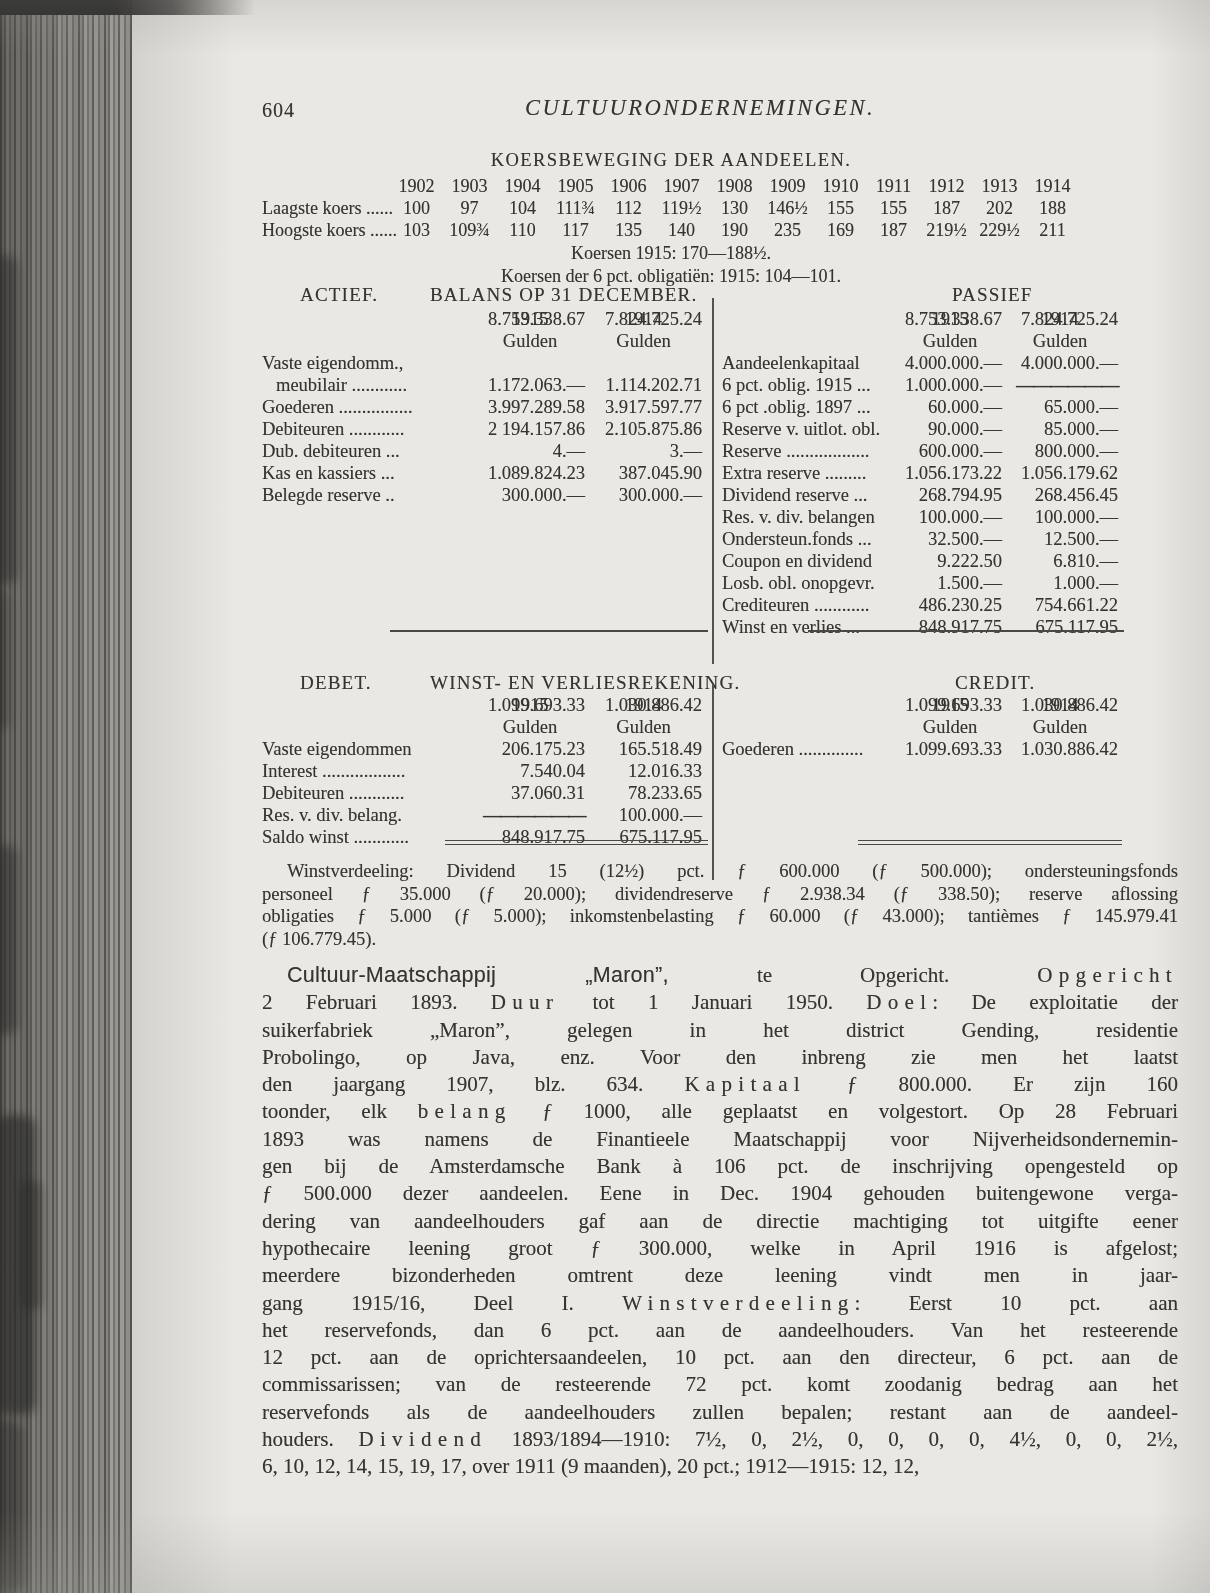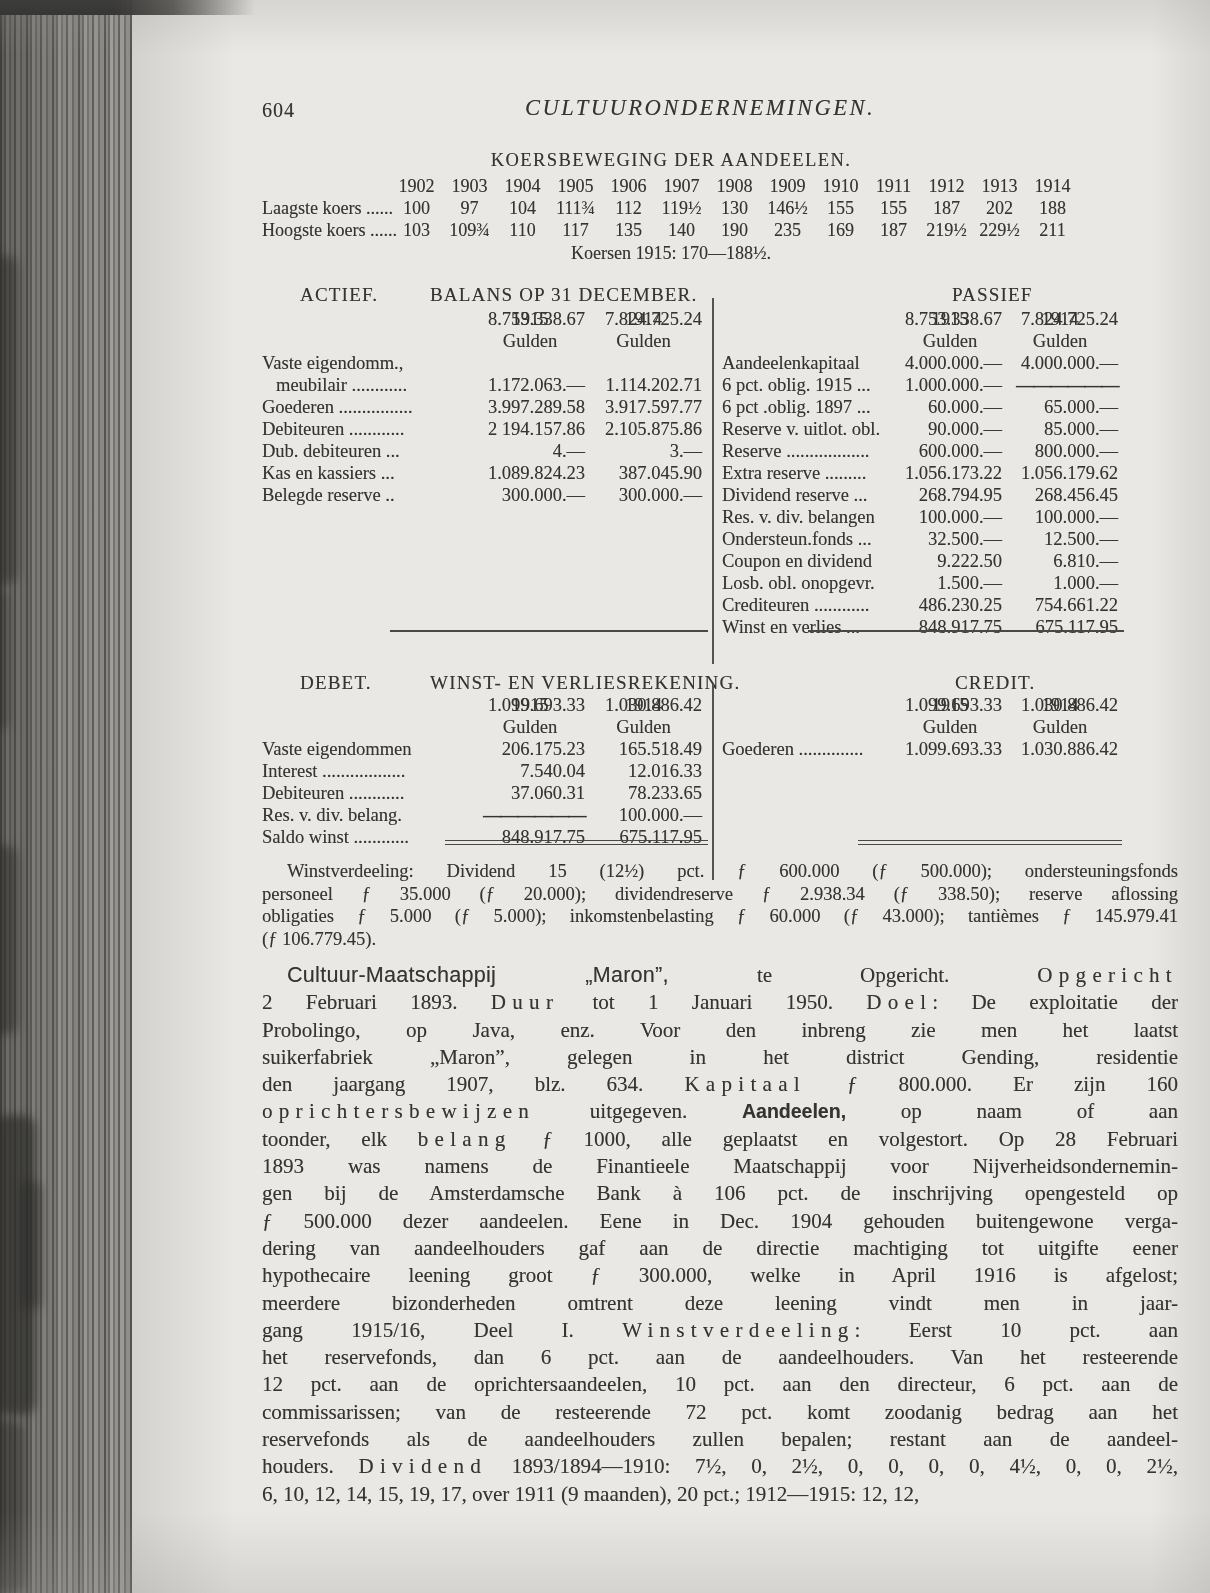--- a/index.html
+++ b/index.html
@@ -138,20 +138,21 @@
         <div class="kcell">190</div>
         <div class="kcell">235</div>
         <div class="kcell">169</div>
         <div class="kcell">187</div>
         <div class="kcell">219½</div>
         <div class="kcell">229½</div>
         <div class="kcell">211</div>
       </div>
     </div>
   <div id="koers-note1">Koersen 1915: 170—188½.</div>
+  <div id="koers-note2">Koersen der 6 pct. obligatiën: 1915: 104—101.</div>
 </div>
 
 <div class="abs content" id="balans">
   <div class="seclabel" id="actief-label" style="left:300px;top:0">ACTIEF.</div>
   <div class="seclabel center" id="balans-title" style="left:430px;top:0;width:460px">BALANS OP 31 DECEMBER.</div>
   <div class="seclabel" id="passief-label" style="left:952px;top:0">PASSIEF</div>
   <div class="sheet-l" id="actief-table">
       <div class="trow th">
         <div class="tlabel"></div>
         <div class="tc ch">1915</div>
@@ -373,24 +374,23 @@
 
 <div class="abs content" id="wverd">
     <div class="pline find"><span class="">Winstverdeeling:  Dividend 15 (12½) pct. ƒ 600.000 (ƒ 500.000); ondersteuningsfonds</span></div>
     <div class="pline"><span class="">personeel ƒ 35.000 (ƒ 20.000); dividendreserve ƒ 2.938.34 (ƒ 338.50); reserve aflossing</span></div>
     <div class="pline"><span class="">obligaties ƒ 5.000 (ƒ 5.000); inkomstenbelasting ƒ 60.000 (ƒ 43.000); tantièmes ƒ 145.979.41</span></div>
     <div class="pline last"><span class="">(ƒ 106.779.45).</span></div>
   </div>
 <div class="abs content" id="maron">
     <div class="pline find"><span class="hd">Cultuur-Maatschappij „Maron”,</span><span class=""> te Opgericht. </span><span class="sp">Opgericht</span></div>
     <div class="pline"><span class="">2 Februari 1893. </span><span class="sp">Duur</span><span class=""> tot 1 Januari 1950. </span><span class="sp">Doel</span><span class="">:  De exploitatie der</span></div>
+    <div class="pline"><span class="">suikerfabriek „Maron”, gelegen in het district Gending, residentie</span></div>
     <div class="pline"><span class="">Probolingo, op Java, enz. Voor den inbreng zie men het laatst</span></div>
-    <div class="pline"><span class="">suikerfabriek „Maron”, gelegen in het district Gending, residentie</span></div>
     <div class="pline"><span class="">den jaargang 1907, blz. 634. </span><span class="sp">Kapitaal</span><span class=""> ƒ 800.000. Er zijn 160</span></div>
-    <div class="pline"><span class="sp">oprichtersbewijzen</span><span class=""> uitgegeven. </span><span class="b">Aandeelen,</span><span class=""> op naam of aan</span></div>
     <div class="pline"><span class="">toonder, elk </span><span class="sp">belang</span><span class=""> ƒ 1000, alle geplaatst en volgestort. Op 28 Februari</span></div>
     <div class="pline"><span class="">1893 was namens de Finantieele Maatschappij voor Nijverheidsondernemin-</span></div>
     <div class="pline"><span class="">gen bij de Amsterdamsche Bank à 106 pct. de inschrijving opengesteld op</span></div>
     <div class="pline"><span class="">ƒ 500.000 dezer aandeelen.  Eene in Dec. 1904 gehouden buitengewone verga-</span></div>
     <div class="pline"><span class="">dering van aandeelhouders gaf aan de directie machtiging tot uitgifte eener</span></div>
     <div class="pline"><span class="">hypothecaire leening groot ƒ 300.000, welke in April 1916 is afgelost;</span></div>
     <div class="pline"><span class="">meerdere bizonderheden omtrent deze leening vindt men in jaar-</span></div>
     <div class="pline"><span class="">gang 1915/16, Deel I. </span><span class="sp">Winstverdeeling</span><span class="">:  Eerst 10 pct. aan</span></div>
     <div class="pline"><span class="">het reservefonds, dan 6 pct. aan de aandeelhouders. Van het resteerende</span></div>
     <div class="pline"><span class="">12 pct. aan de oprichtersaandeelen, 10 pct. aan den directeur, 6 pct. aan de</span></div>

